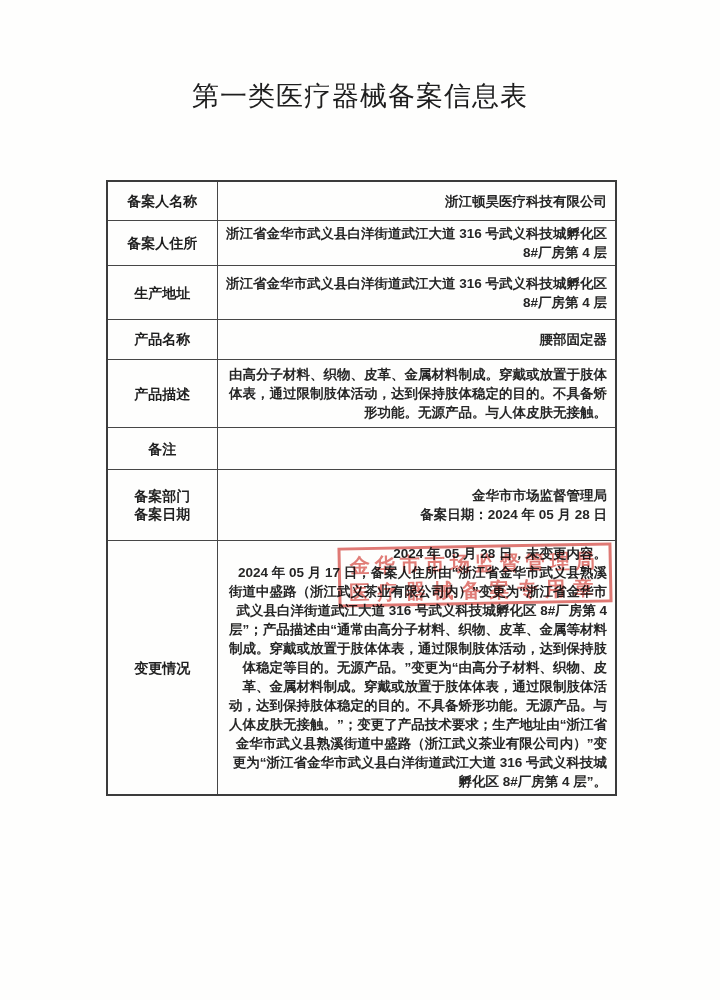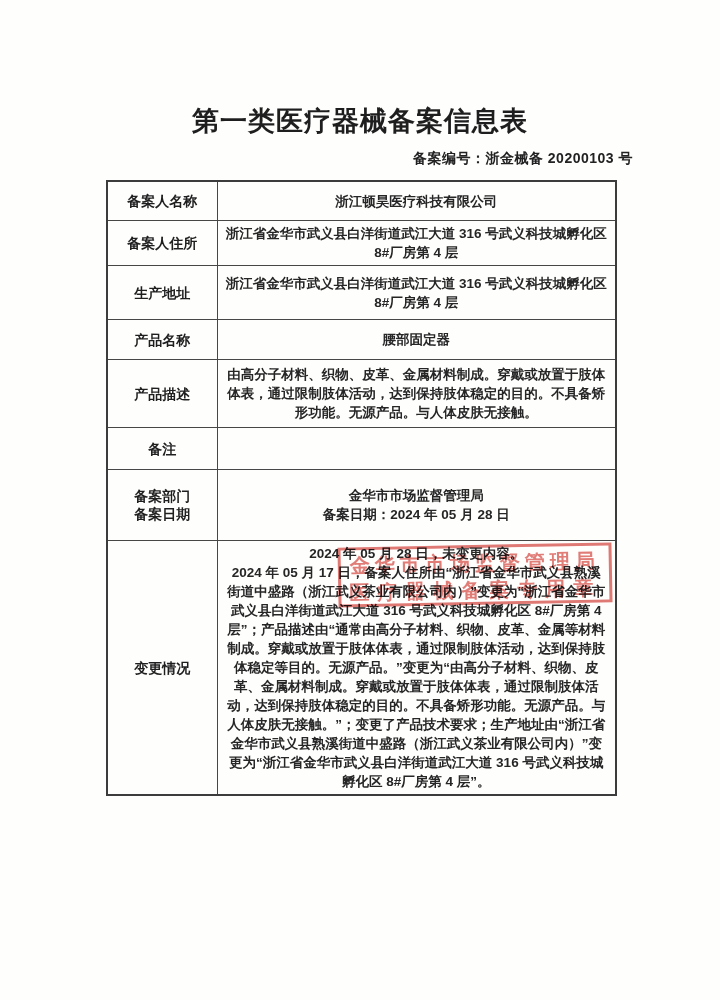--- a/index.html
+++ b/index.html
@@ -11,27 +11,27 @@
     position: relative;
     width: 720px;
     height: 1000px;
     background: #fefefd;
     font-family: "Liberation Sans", sans-serif;
     color: #242424;
     overflow: hidden;
   }
   .doc-title {
     position: absolute;
-    top: 103px;
+    top: 78px;
     left: 0;
     width: 720px;
     margin: 0;
     text-align: center;
     font-size: 27px;
-    font-weight: bold;
+    font-weight: normal;
     letter-spacing: 1px;
     color: #1e1e1e;
   }
   .filing-no {
     position: absolute;
     top: 150px;
     left: 0;
     width: 633px;
     text-align: right;
     font-size: 14px;
@@ -59,31 +59,31 @@
   }
   table.info-table { border: 2px solid #3c3c3c; }
   table.info-table th {
     text-align: center;
     font-size: 14px;
     line-height: 18px;
     padding: 2px 14px;
     color: #1f1f1f;
   }
   table.info-table td {
-    text-align: center;
+    text-align: right;
     font-size: 13.5px;
     line-height: 19px;
     padding: 3px 8px;
     color: #262626;
   }
   tr.r1  th, tr.r1  td { height: 32px; }
   tr.r2  th, tr.r2  td { height: 48px; }
   tr.r3  th, tr.r3  td { height: 38px; }
   tr.r4  th, tr.r4  td { height: 47px; }
-  tr.r5  th, tr.r5  td { height: 33px; }
+  tr.r5  th, tr.r5  td { height: 33px; font-family: Liberation Serif, serif; }
   tr.r6  th, tr.r6  td { height: 49px; }
   tr.r7  th, tr.r7  td { height: 61px; }
   tr.r8  th, tr.r8  td { height: 40px; }
   tr.r9  th, tr.r9  td { height: 35px; }
   tr.r10 th, tr.r10 td { height: 64px; }
   tr.r11 th, tr.r11 td { height: 233px; }
   td.dept-cell {
     text-align: center;
     padding-left: 85px;
     line-height: 19px;
@@ -119,21 +119,20 @@
   .stamp-line.l1 { font-size: 20px; letter-spacing: 5px; }
   .stamp-line.l2 { font-size: 20px; letter-spacing: 8px; }
 </style>
 </head>
 <body>
 
 <div class="page">
 
   <h1 class="doc-title">第一类医疗器械备案信息表</h1>
 
-  <div class="filing-no">备案编号：浙金械备 20200103 号</div>
 
   <table class="info-table">
     <colgroup>
         <col class="c1">
         <col class="c2">
       </colgroup>
     <tbody>
       <tr class="r1">
         <th>备案人名称</th>
         <td>浙江顿昊医疗科技有限公司</td>

